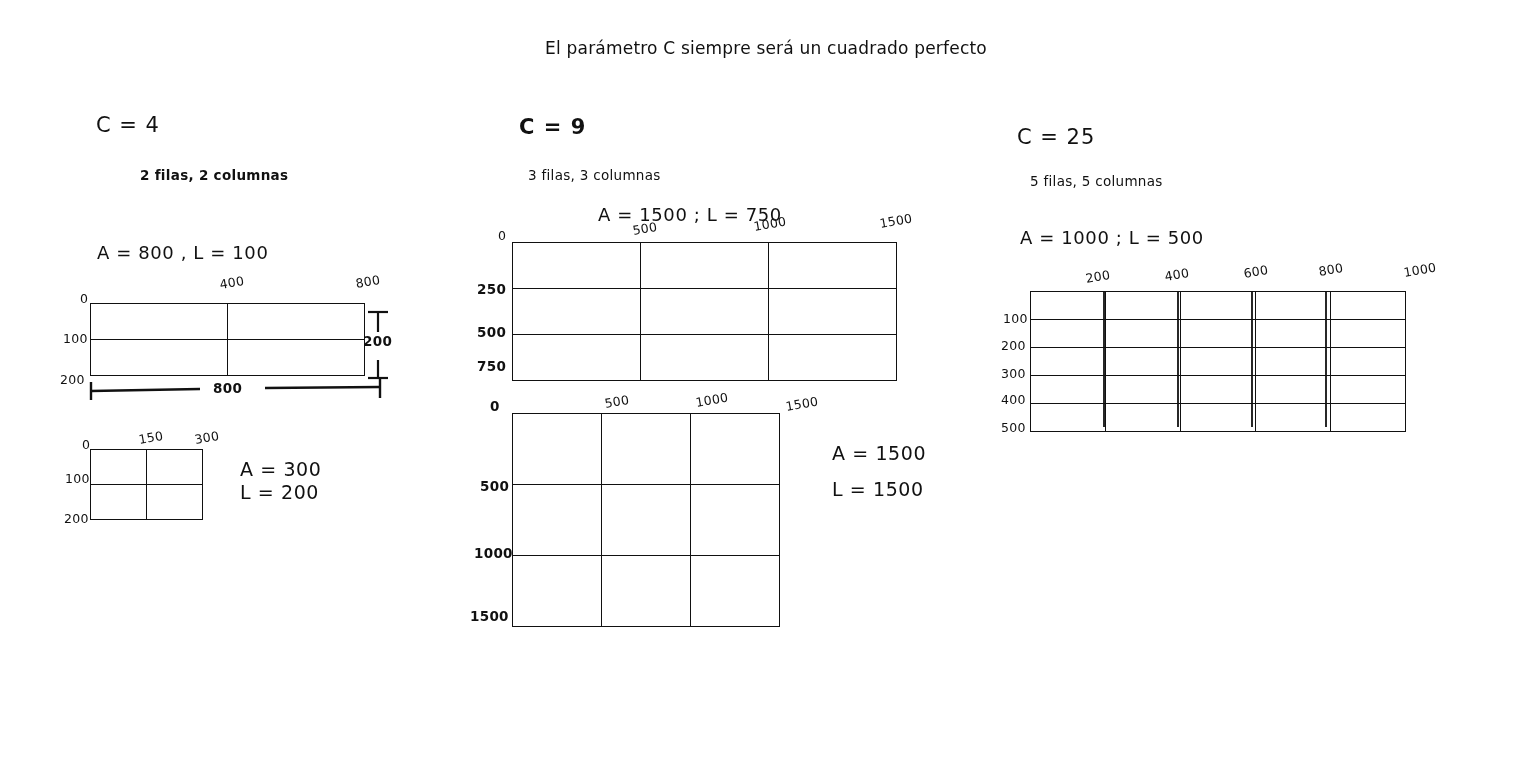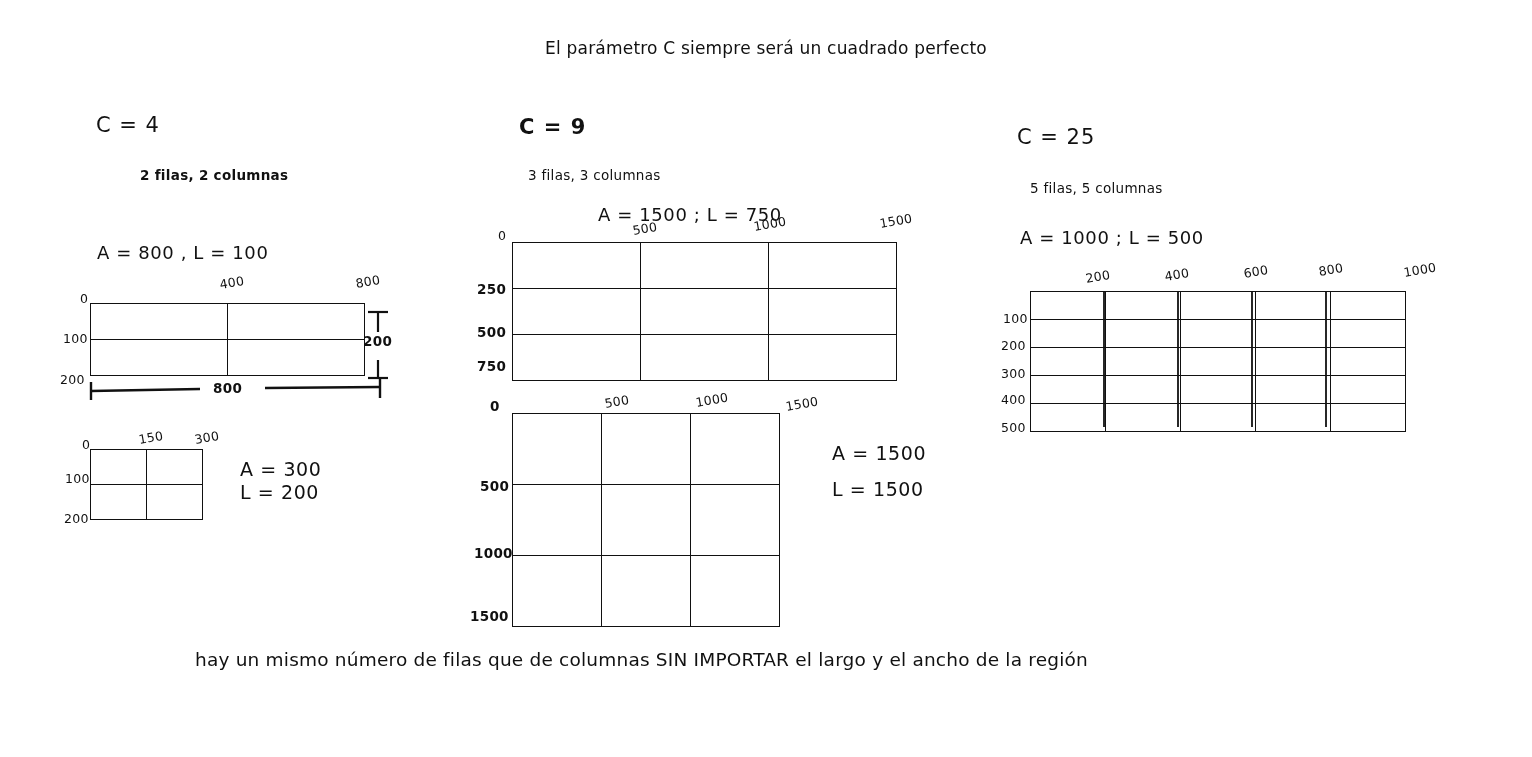--- a/index.html
+++ b/index.html
@@ -181,21 +181,21 @@
     <td style="width:88px;height:70px;"></td>
     <td style="width:88px;height:70px;"></td>
   </tr>
 </tbody>
   </table>
 
 <div class="abs hand formula-big" style="left:832px; top:442px;">A = 1500</div>
 <div class="abs hand formula-big" style="left:832px; top:478px;">L = 1500</div>
 
 <div class="abs hand sec-title" style="left:1017px; top:125px;">C = 25</div>
-<div class="abs hand sec-sub" style="left:1030px; top:180px;">5 filas, 5 columnas</div>
+<div class="abs hand sec-sub" style="left:1030px; top:173px;">5 filas, 5 columnas</div>
 
 <div class="abs hand formula" style="left:1020px; top:227px;">A = 1000  ;  L = 500</div>
 
 <div class="abs hand tick" style="left:1087px; top:271px;"><span class="rot-s">200</span></div>
 <div class="abs hand tick" style="left:1166px; top:269px;"><span class="rot-s">400</span></div>
 <div class="abs hand tick" style="left:1245px; top:266px;"><span class="rot-s">600</span></div>
 <div class="abs hand tick" style="left:1320px; top:264px;"><span class="rot-s">800</span></div>
 <div class="abs hand tick" style="left:1405px; top:265px;"><span class="rot-s">1000</span></div>
 
 <div class="abs hand tick" style="left:1003px; top:311px;">100</div>
@@ -245,14 +245,13 @@
   </table>
 
 <svg class="abs" style="left:1030px; top:291px;" width="372" height="136">
   <line x1="74" y1="0" x2="74" y2="136" stroke="#111" stroke-width="1.8"></line>
   <line x1="148" y1="0" x2="148" y2="136" stroke="#111" stroke-width="1.8"></line>
   <line x1="222" y1="0" x2="222" y2="136" stroke="#111" stroke-width="1.8"></line>
   <line x1="296" y1="0" x2="296" y2="136" stroke="#111" stroke-width="1.8"></line>
 </svg>
 
 <div class="abs hand" id="caption">
-  <div>hay un mismo número de filas que de columnas SIN IMPORTAR el largo y el ancho de la región</div>
 </div>
 
 </body></html>

